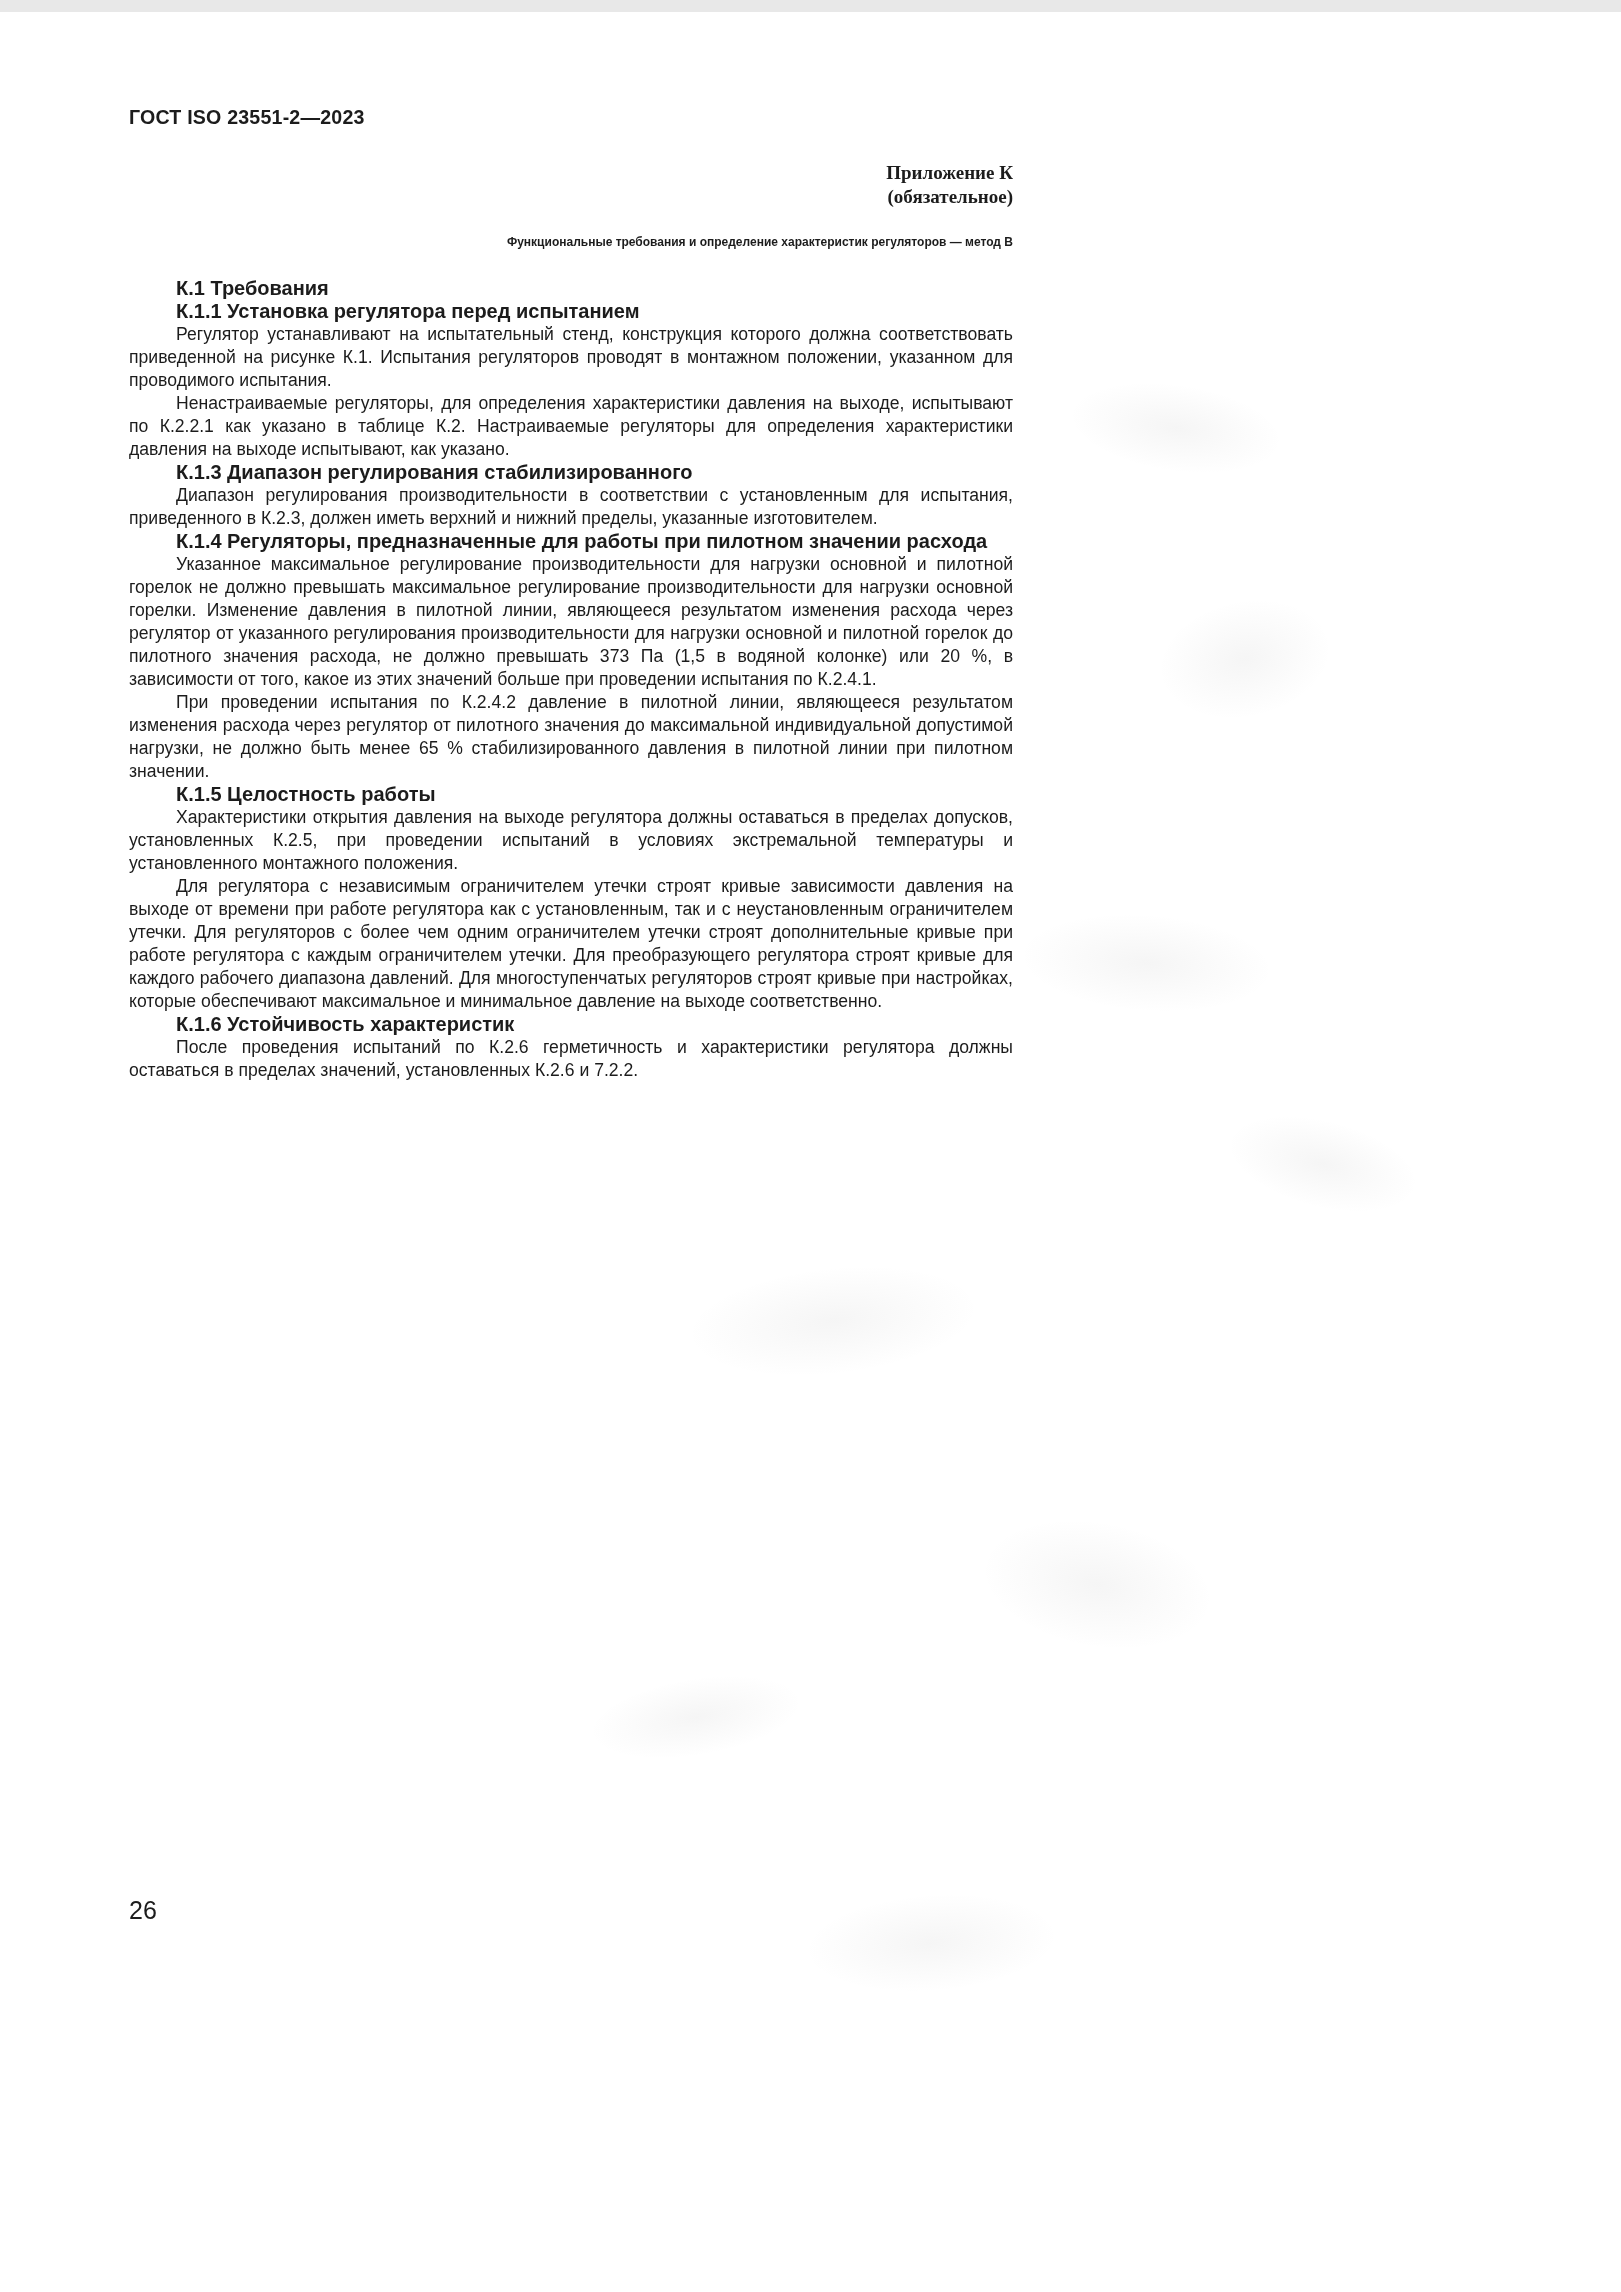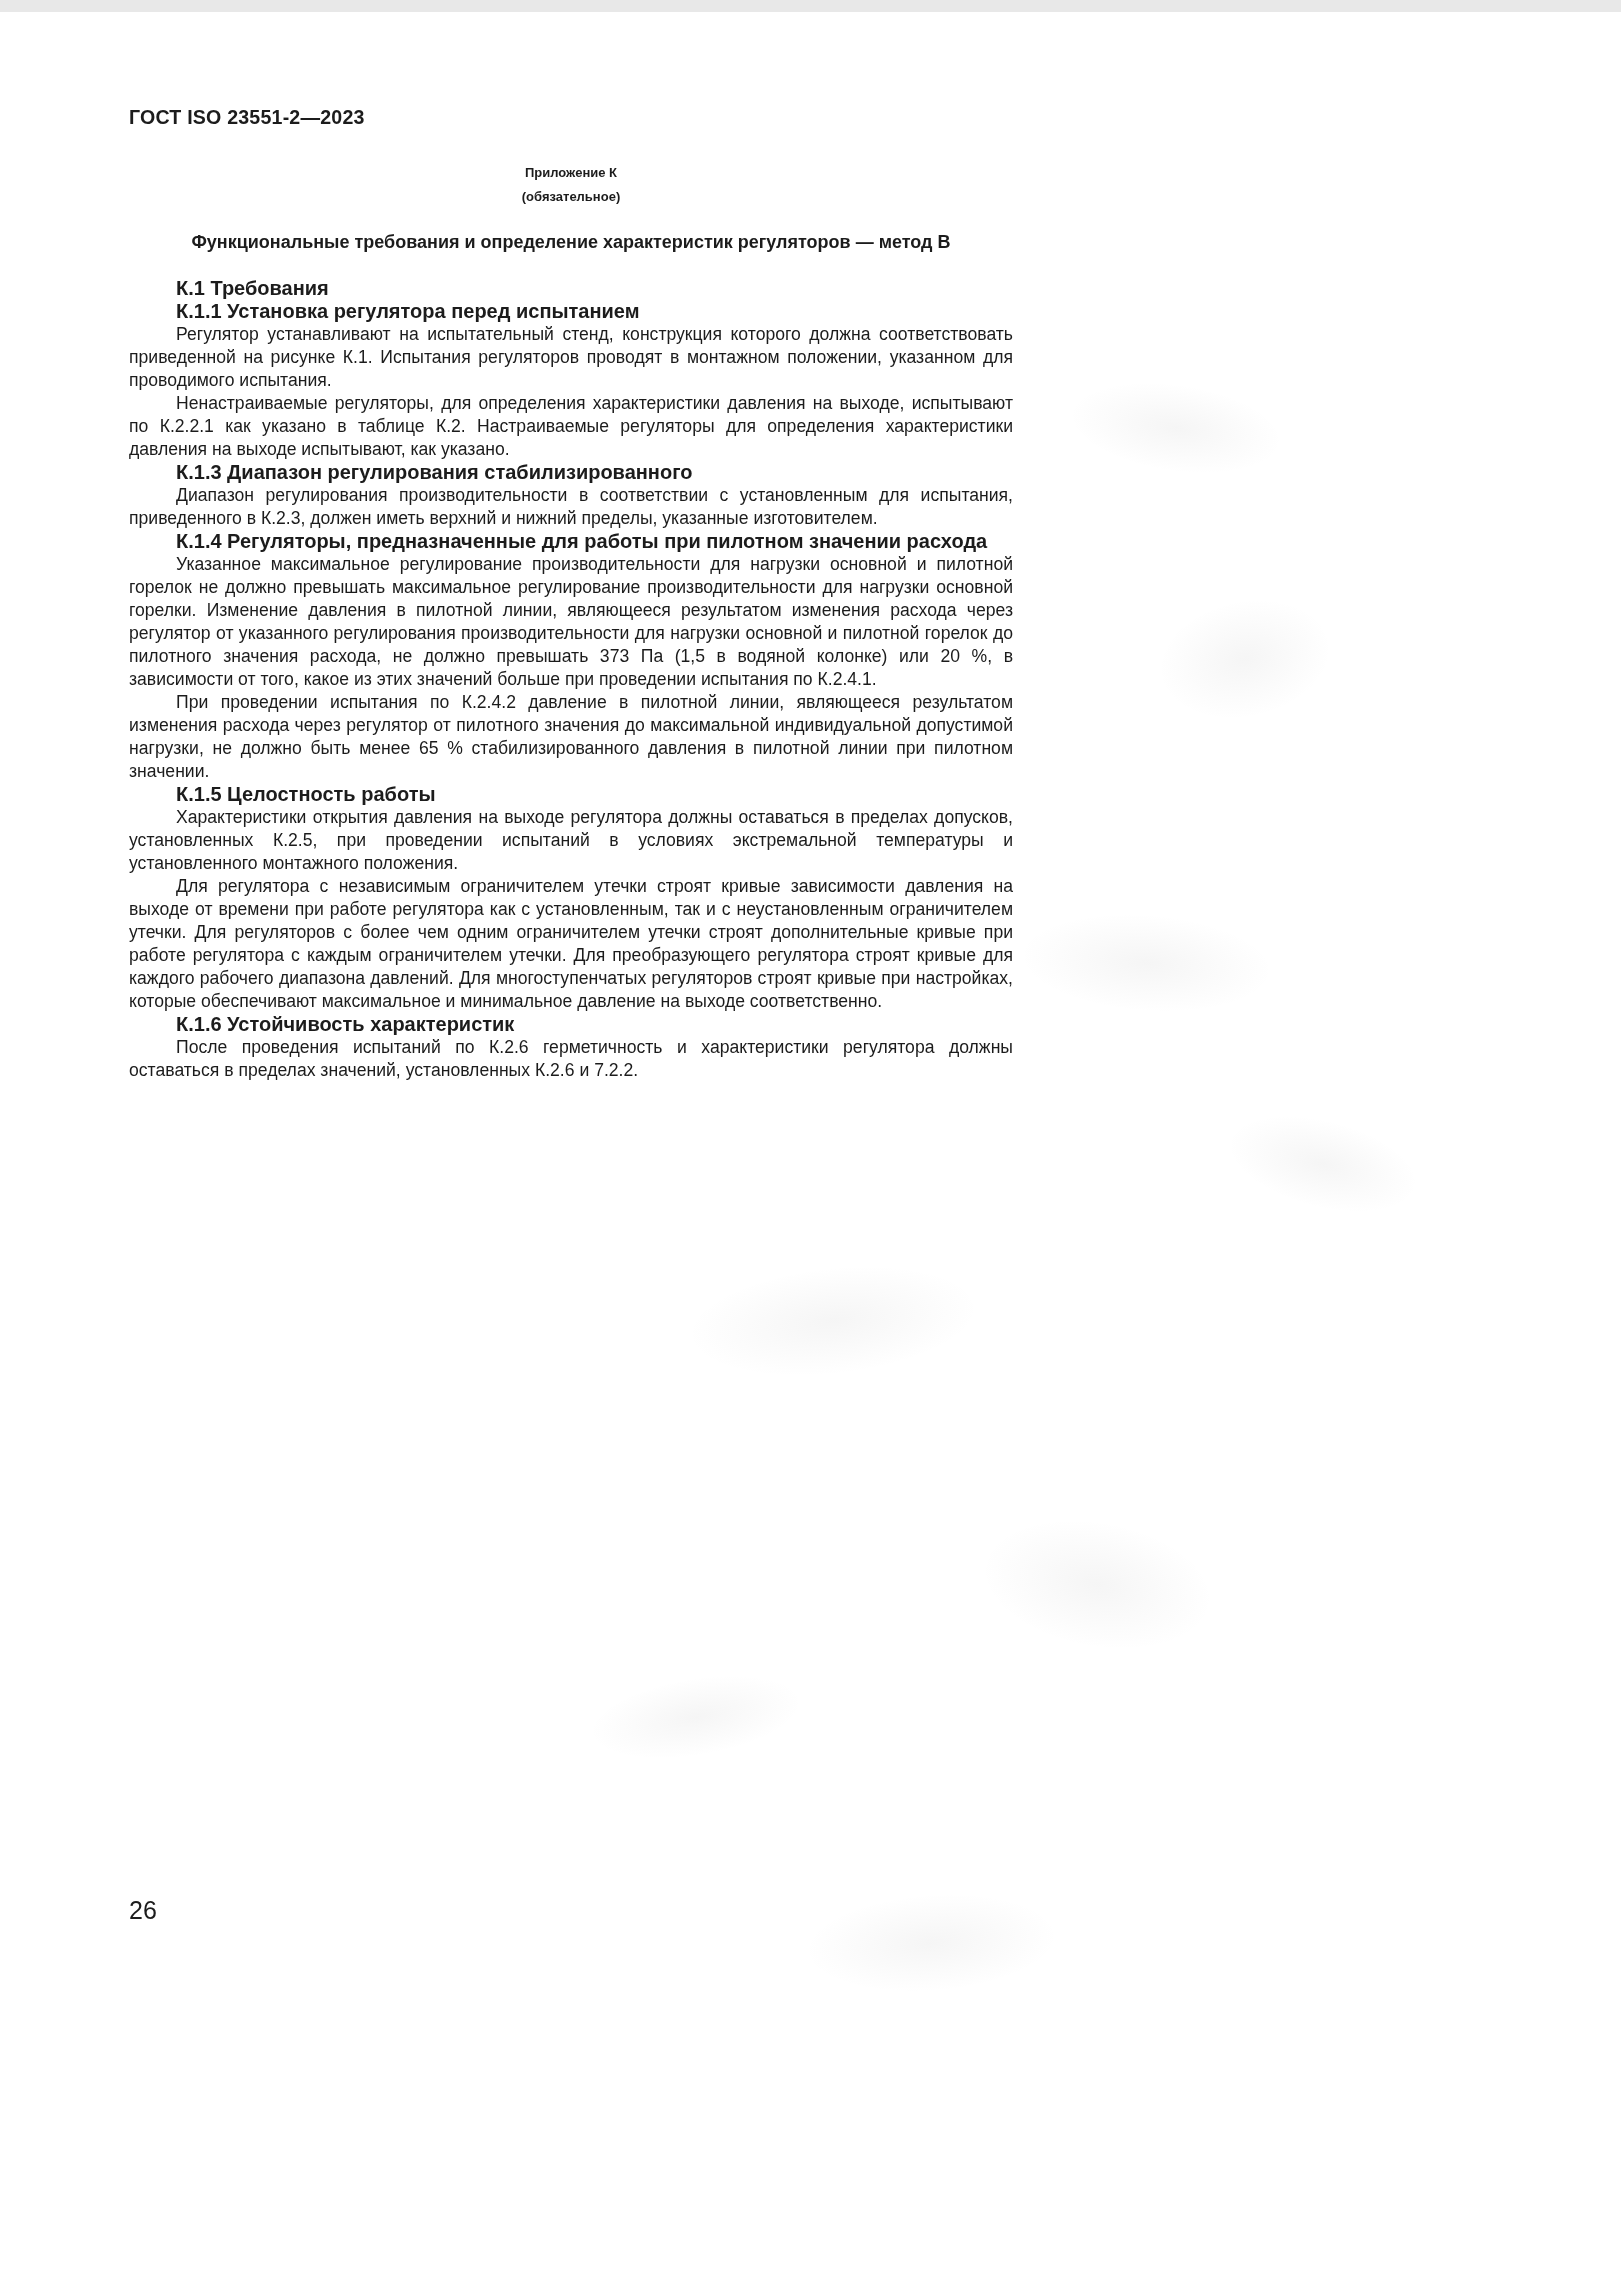--- a/index.html
+++ b/index.html
@@ -22,30 +22,31 @@
     letter-spacing: 0.2px;
   }
   .content {
     position: absolute;
     top: 149px;
     left: 129px;
     width: 884px;
   }
   .appendix-label, .appendix-kind {
     margin: 0;
-    text-align: center;
+    text-align: right;
     font-weight: bold;
-    font-size: 13px;
+    font-size: 19px;
     line-height: 23.5px;
+    font-family: Liberation Serif, serif;
   }
   .doc-title {
     margin: 21.6px 0 21.6px 0;
-    text-align: center;
+    text-align: right;
     font-weight: bold;
-    font-size: 18px;
+    font-size: 12px;
     line-height: 25.5px;
   }
   .blocks p { margin: 0; }
   .para {
     font-size: 17.6px;
     line-height: 23px;
     text-align: justify;
     text-indent: 47px;
   }
   .heading {

